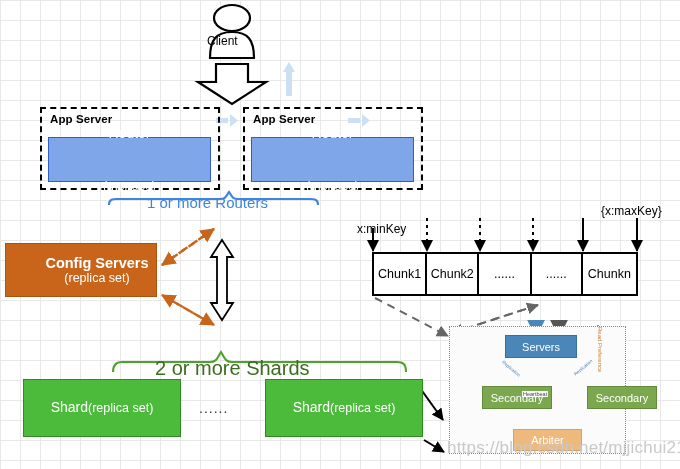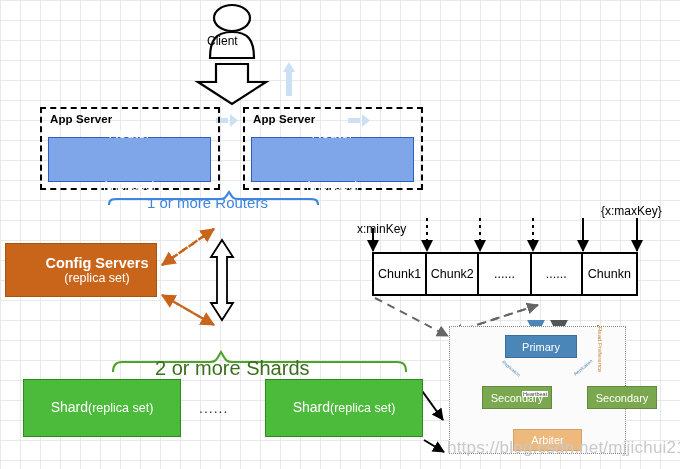--- a/index.html
+++ b/index.html
@@ -273,21 +273,21 @@
     <div class="chunkcell" style="width:54px;">Chunk1</div>
     <div class="chunkcell" style="width:53px;">Chunk2</div>
     <div class="chunkcell" style="width:53px;">......</div>
     <div class="chunkcell" style="width:52px;">......</div>
     <div class="chunkcell" style="width:54px;">Chunkn</div>
   </div>
 
   <div class="inset" style="left:449px;top:326px;width:177px;height:128px;"></div>
 
   <div class="nodebox n-primary" style="left:505px;top:335px;width:72px;height:23px;">
-    <span>Primary</span>
+    <span>Servers</span>
   </div>
 
   <div class="nodebox n-secondary" style="left:459px;top:386px;width:70px;height:23px;">
     <span>Secondary</span>
   </div>
 
   <div class="nodebox n-secondary" style="left:564px;top:386px;width:70px;height:23px;">
     <span>Secondary</span>
   </div>
 

